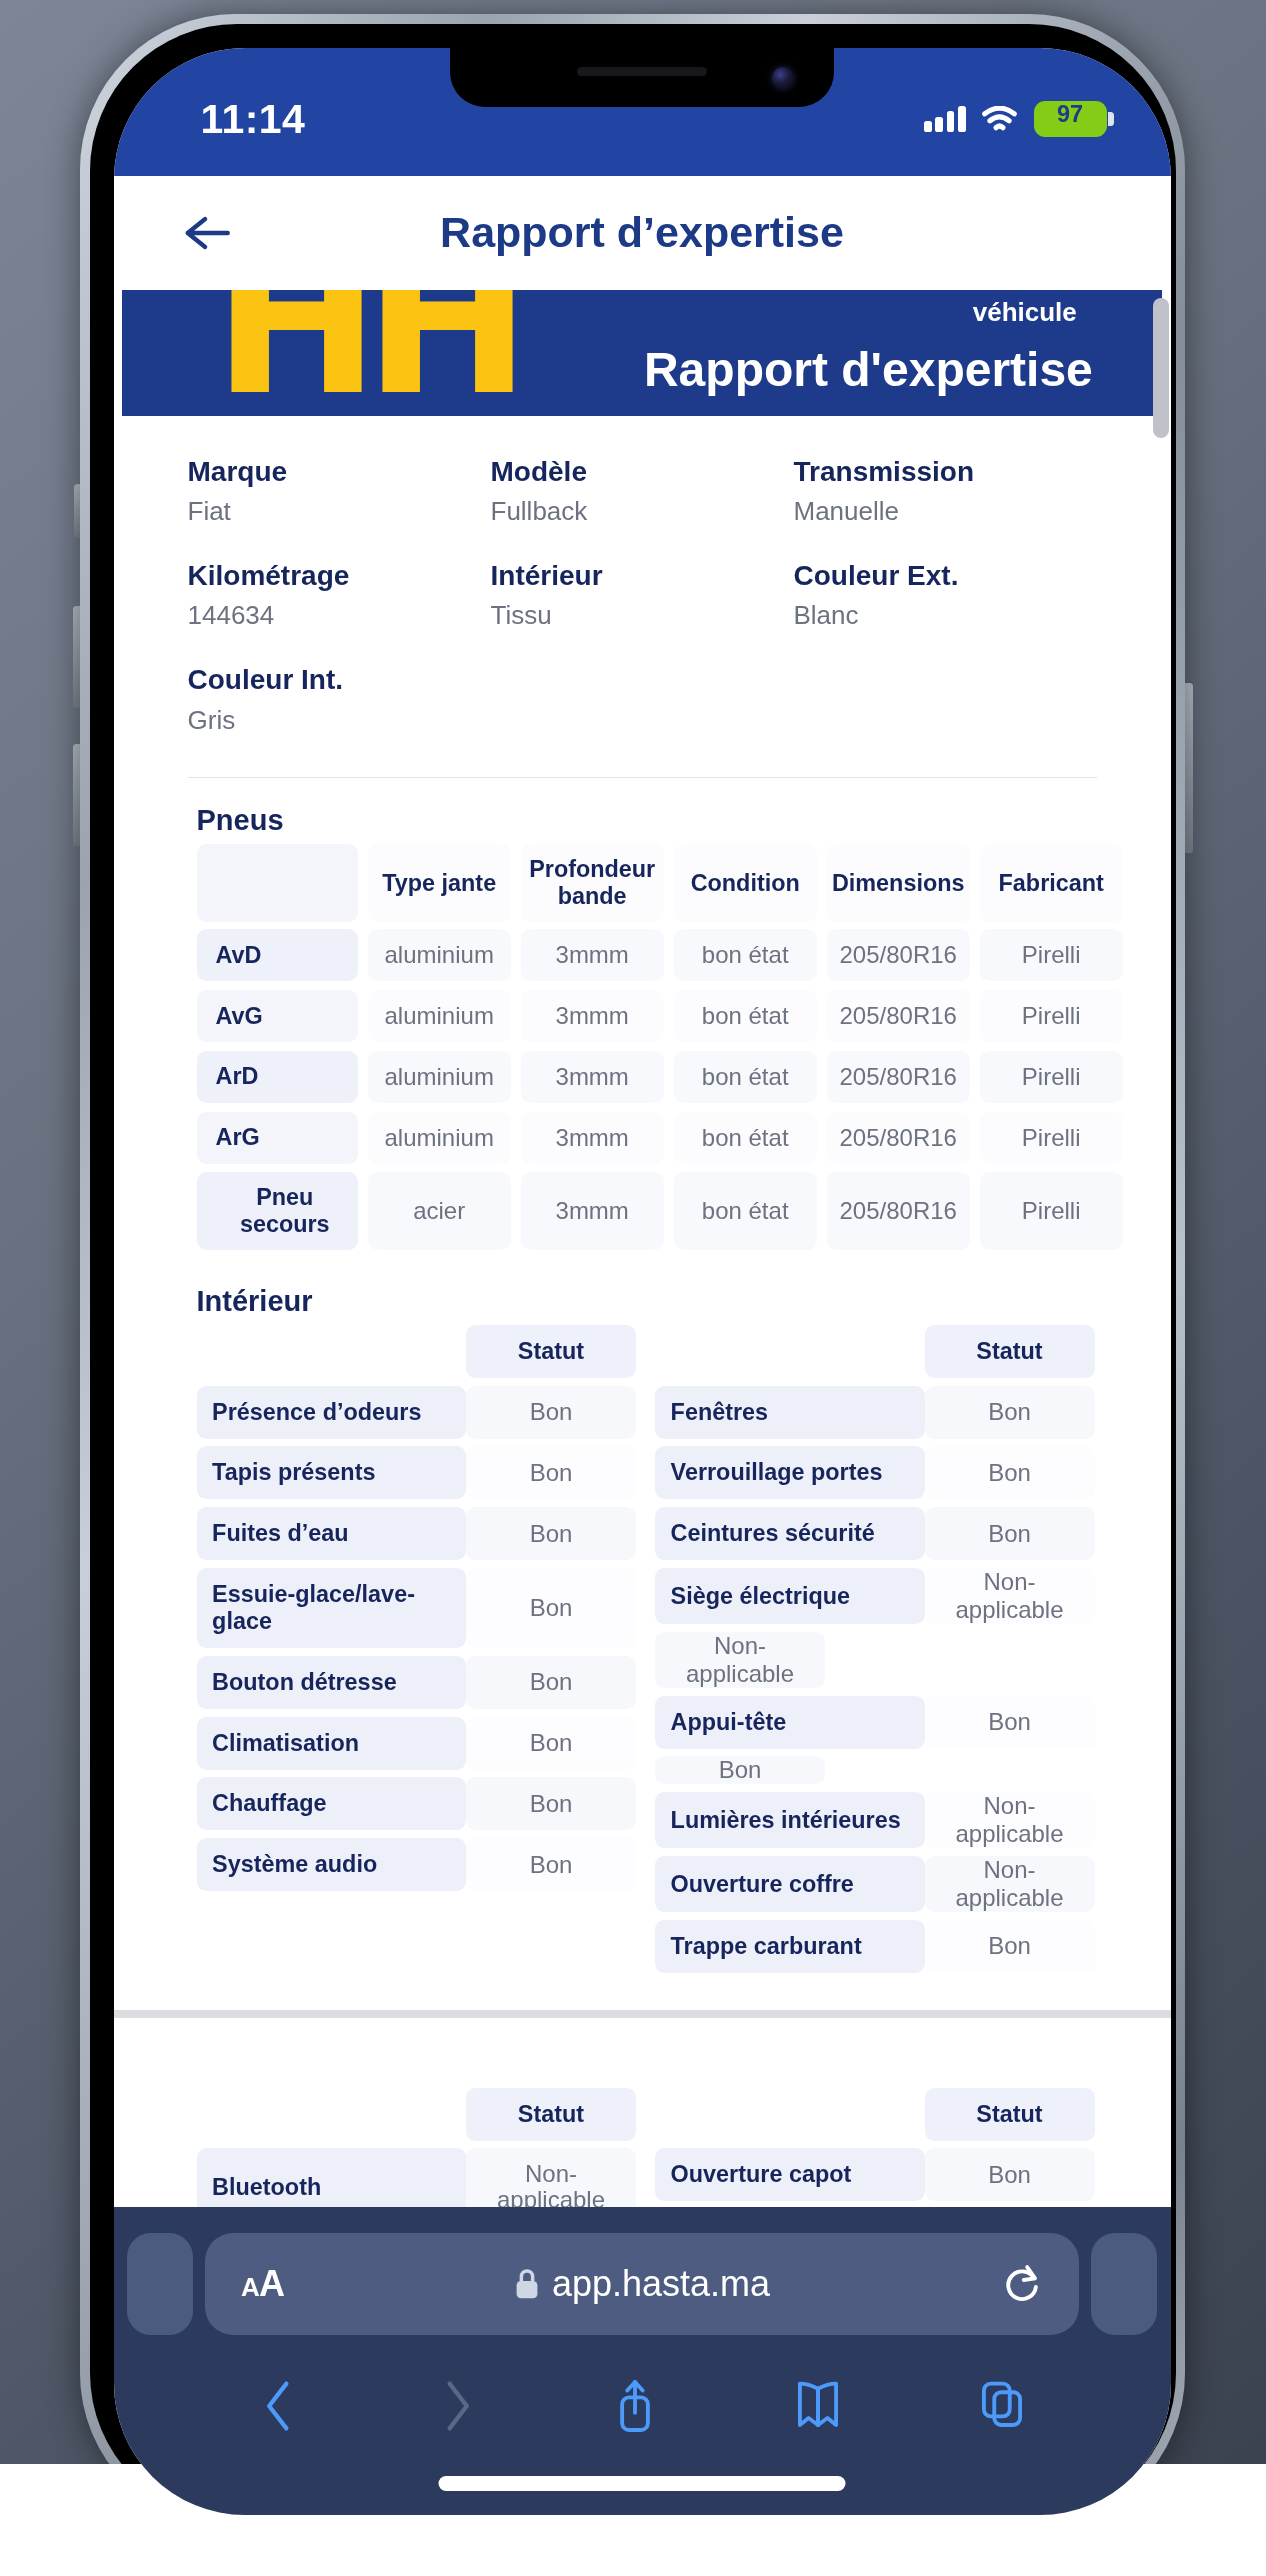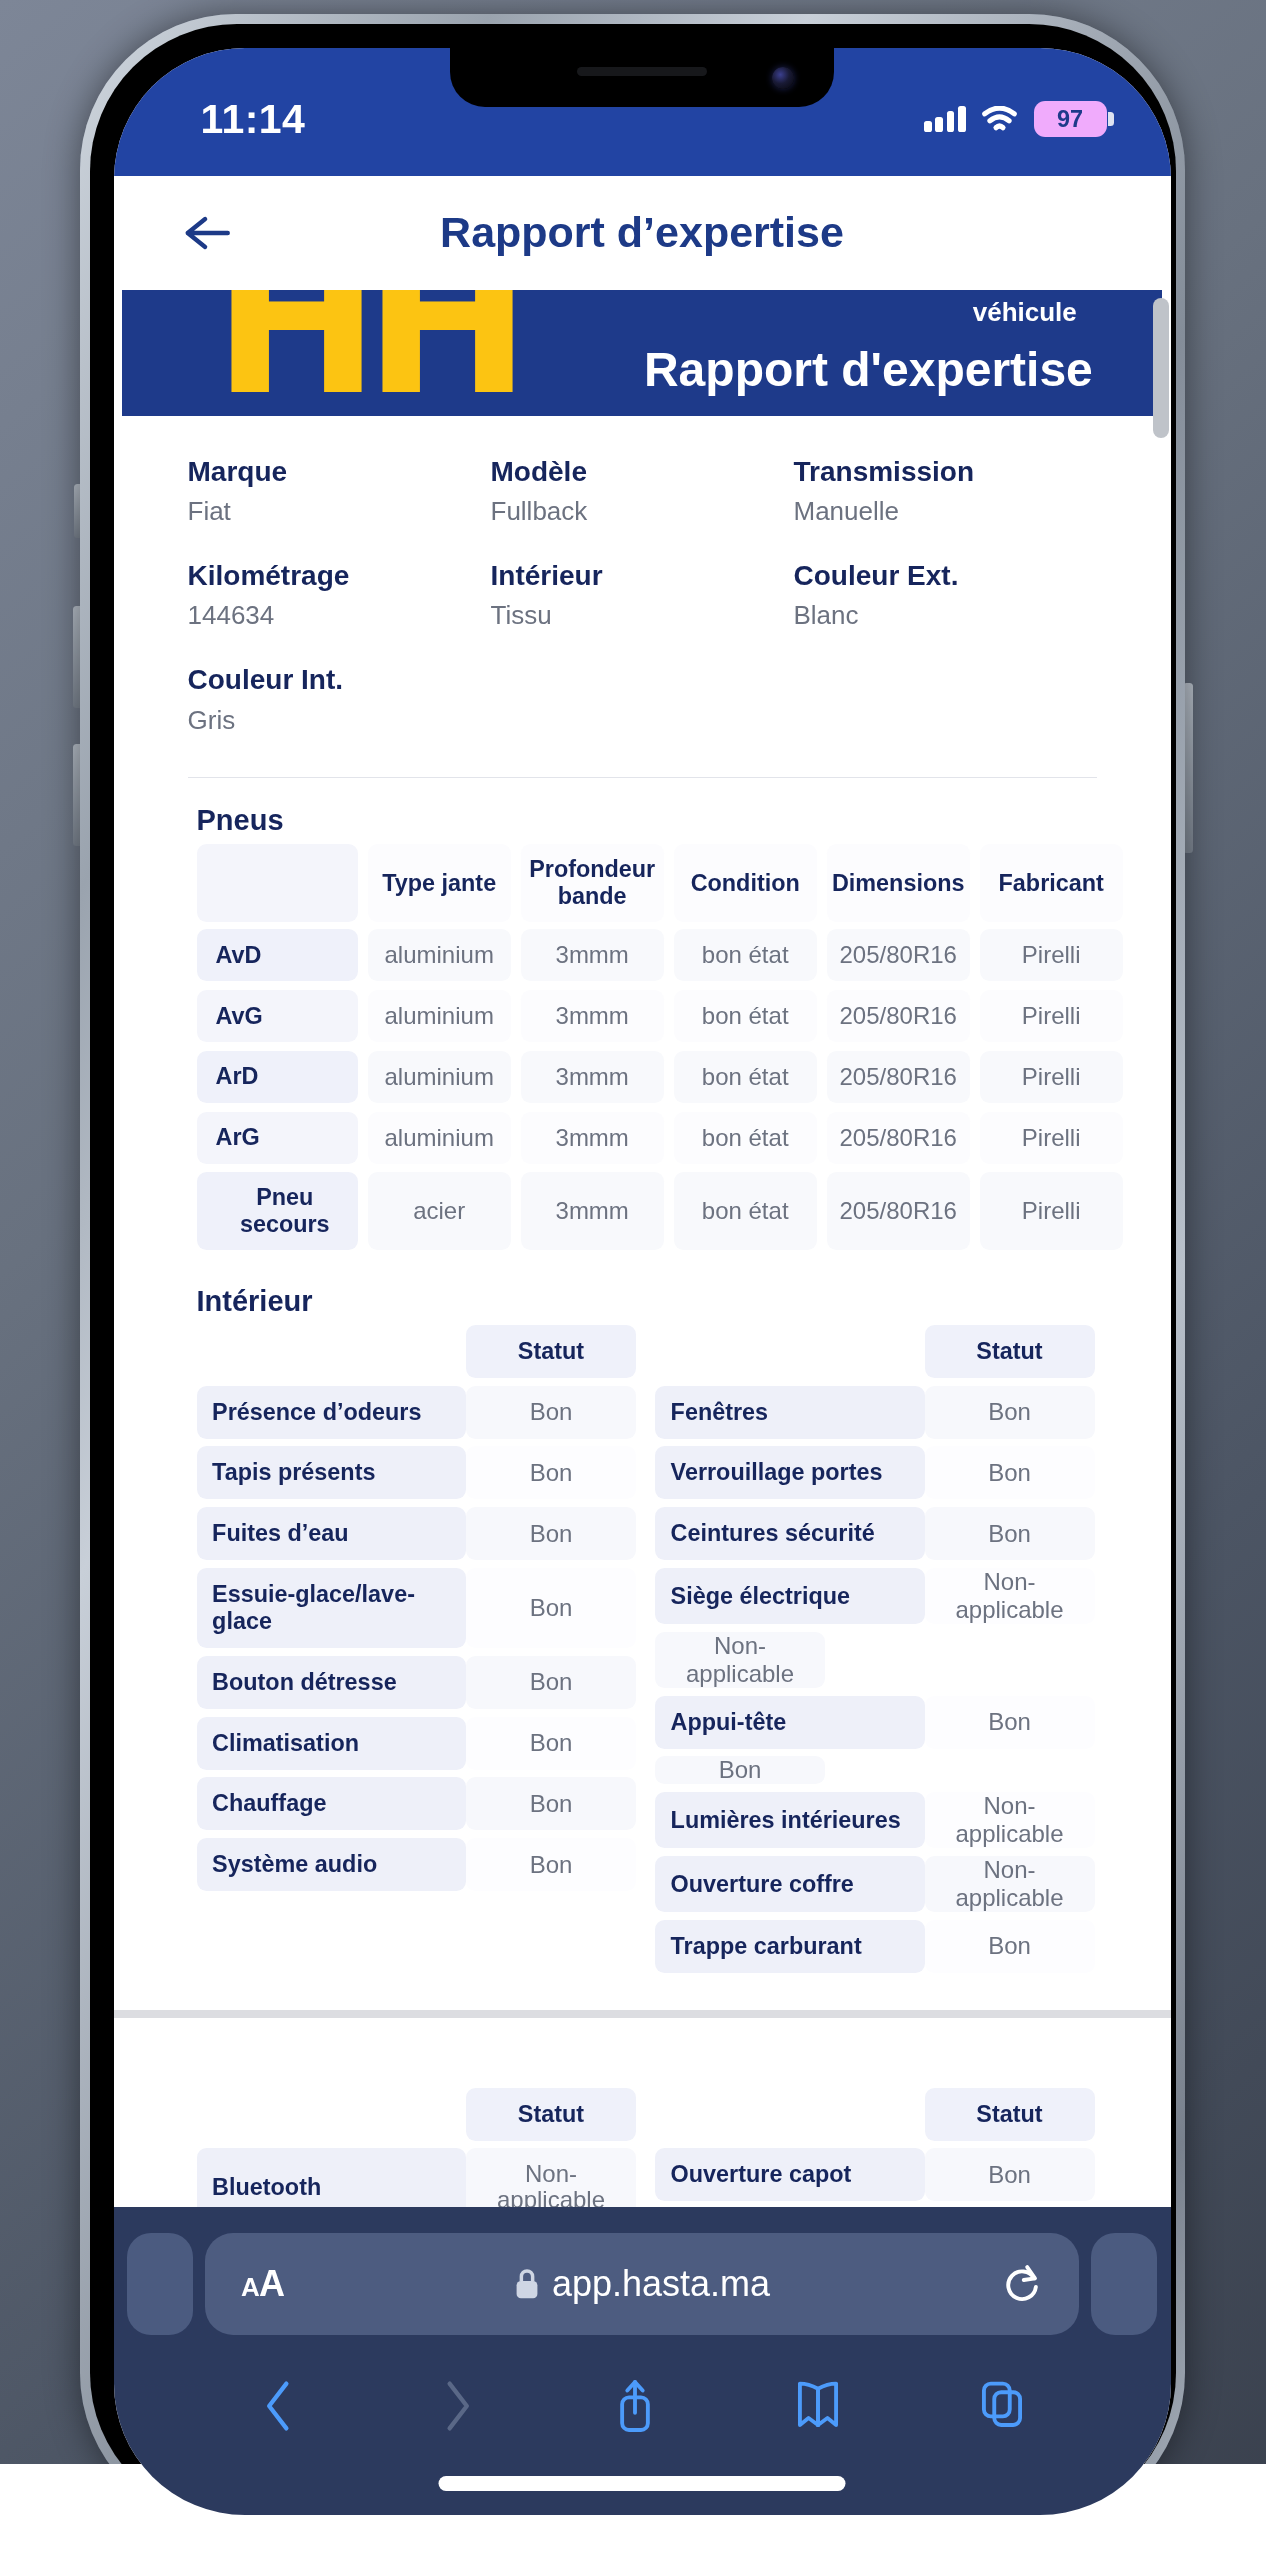--- a/index.html
+++ b/index.html
@@ -73,22 +73,22 @@
     padding:0 64px 0 87px;
   }
   .clock{ color:#fff; font-size:41px; font-weight:bold; letter-spacing:0.4px; margin-top:15.6px;}
   .status-right{ display:flex; align-items:center; gap:16.4px; margin-top:15.6px;}
   .signal{ display:flex; align-items:flex-end; gap:3.5px; height:26px;}
   .signal i{ display:block; width:7.8px; background:#fff; border-radius:2.6px; }
   .signal i:nth-child(1){height:11.2px;} .signal i:nth-child(2){height:15.6px;}
   .signal i:nth-child(3){height:21px;} .signal i:nth-child(4){height:26px;}
   .wifi{ width:35px; height:26px; position:relative; }
   .battery{
-    width:73px; height:36px; border-radius:11.2px; background:#f0abfc;
-    display:flex; align-items:center; justify-content:center;
+    width:73px; height:36px; border-radius:11.2px; background:#84cc16;
+    display:flex; justify-content:center;
     color:#1e3a8a; font-size:23.4px; font-weight:bold; position:relative;
   }
   .battery::after{
     content:""; position:absolute; right:-7.8px; top:11.2px; width:6px; height:14px;
     border-radius:0 3.5px 3.5px 0; background:rgba(255,255,255,.85);
   }
 
   
   .navbar{
     position:absolute; left:0; top:128px; width:1057px; height:114px;

